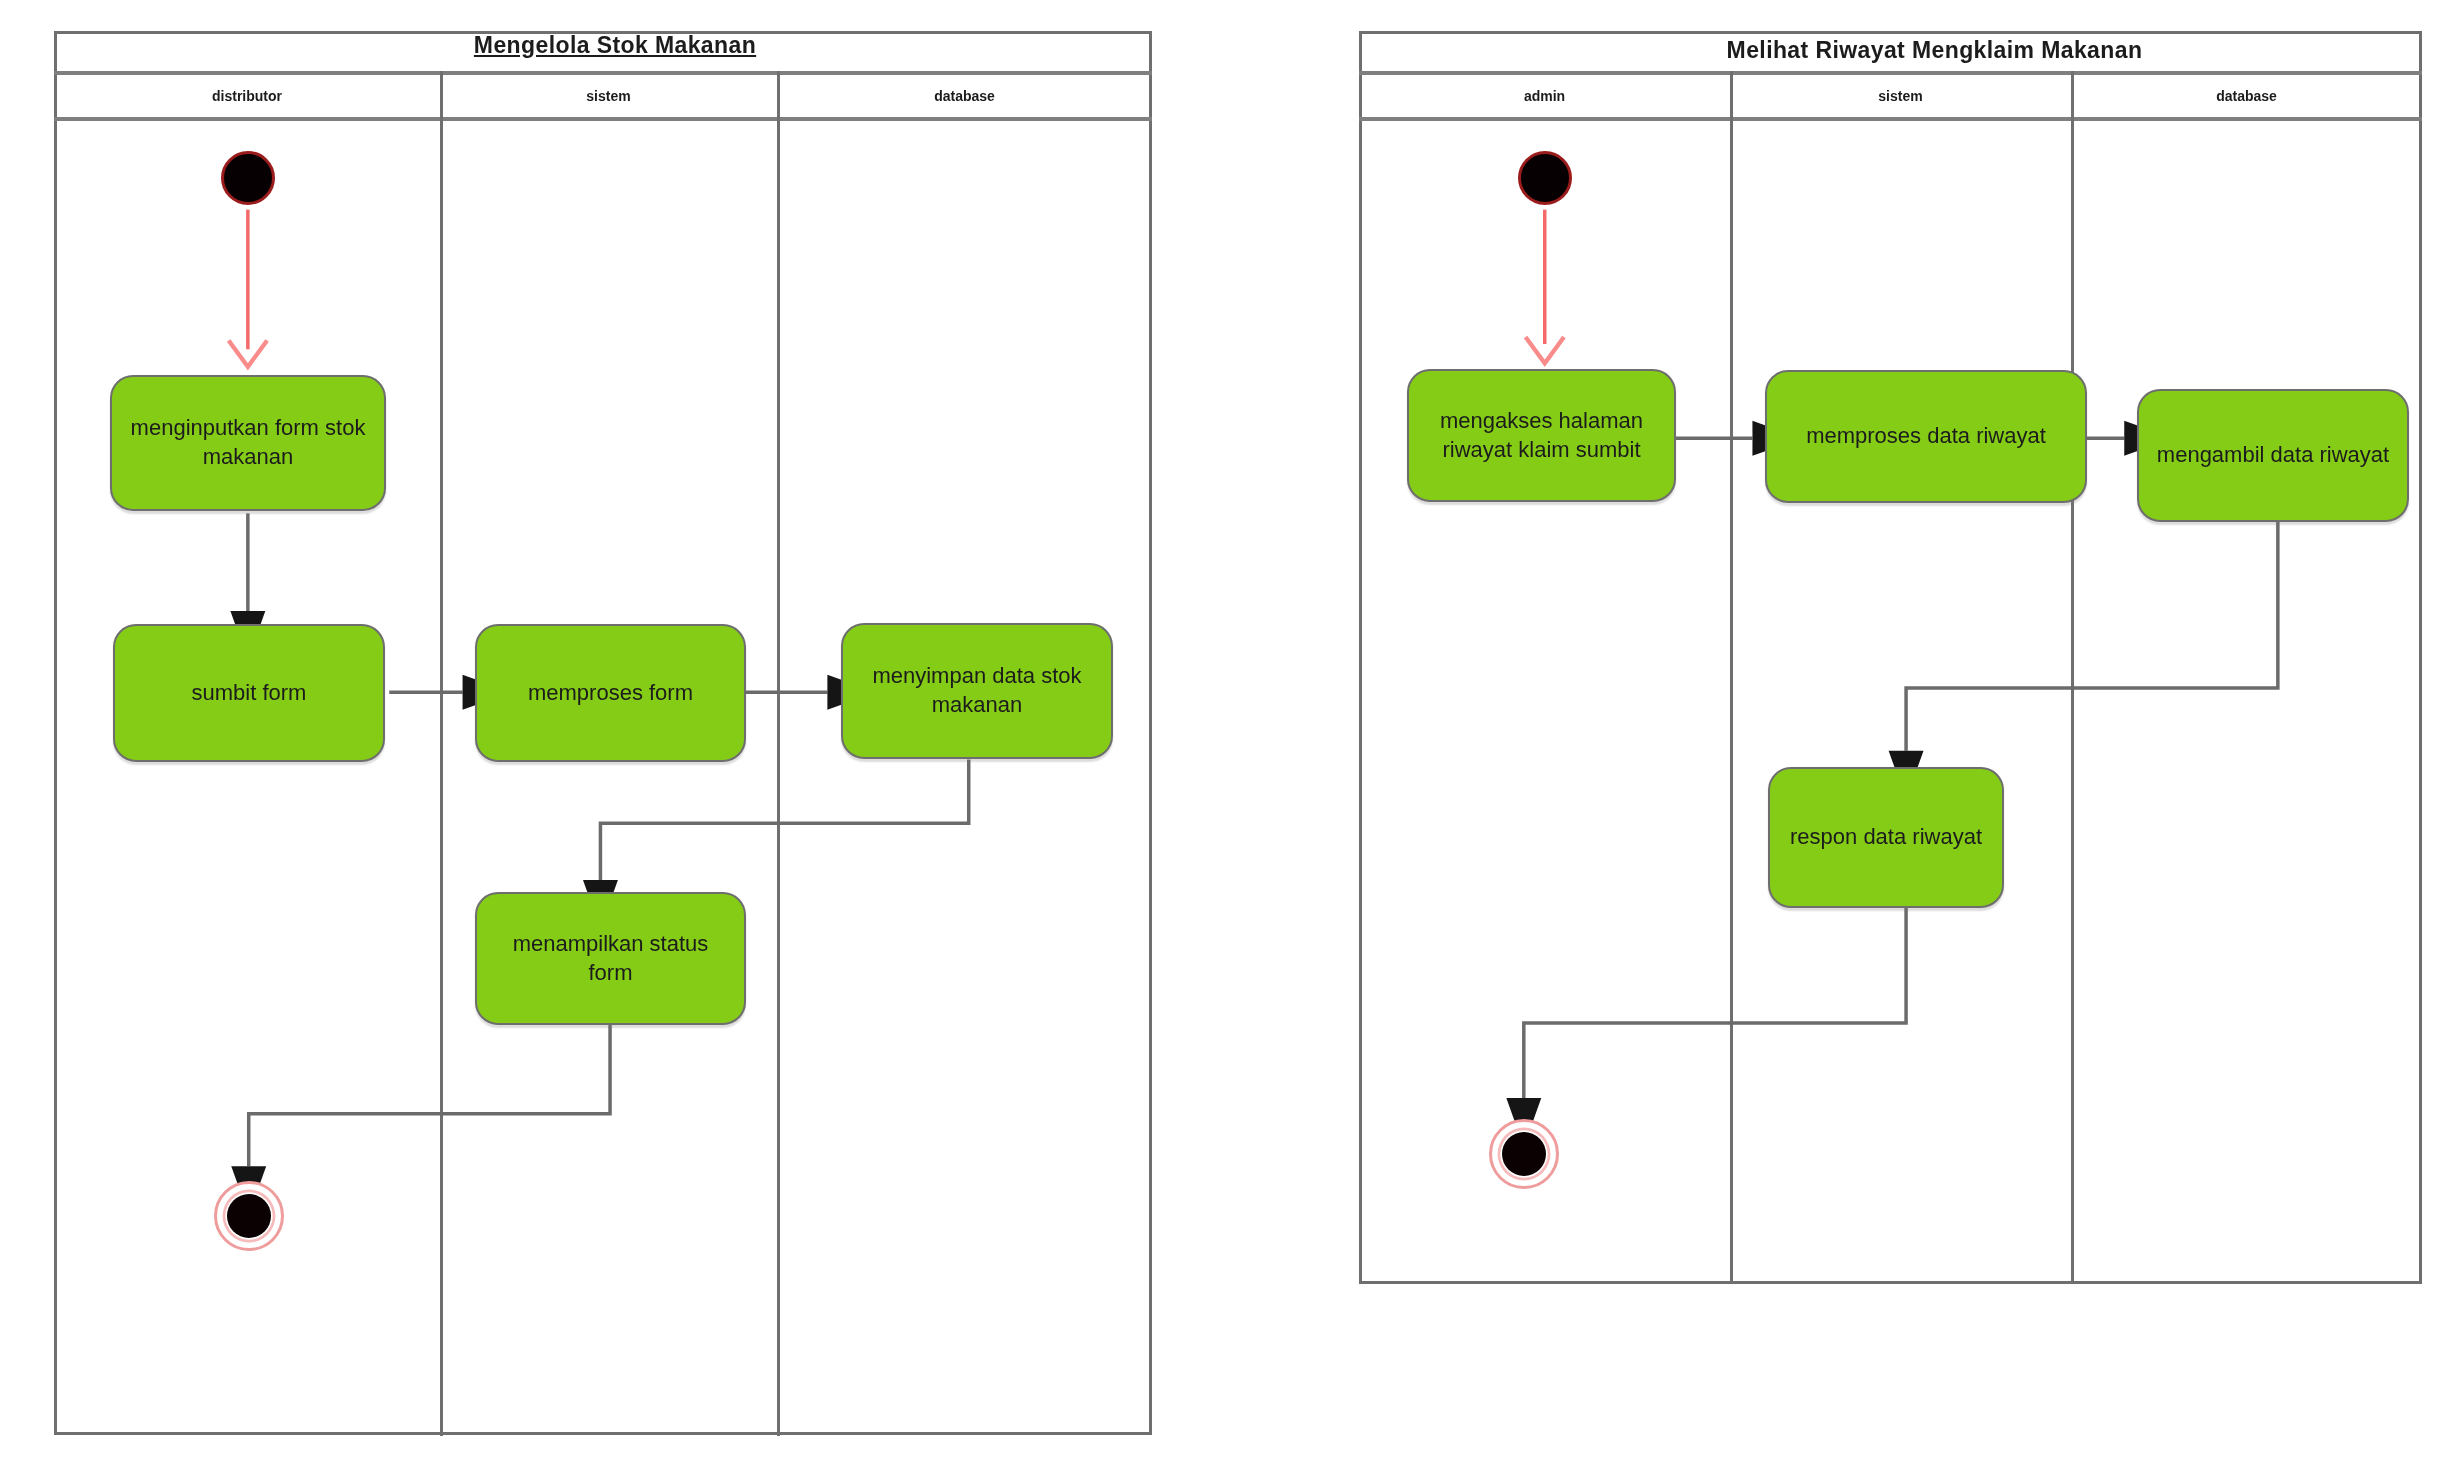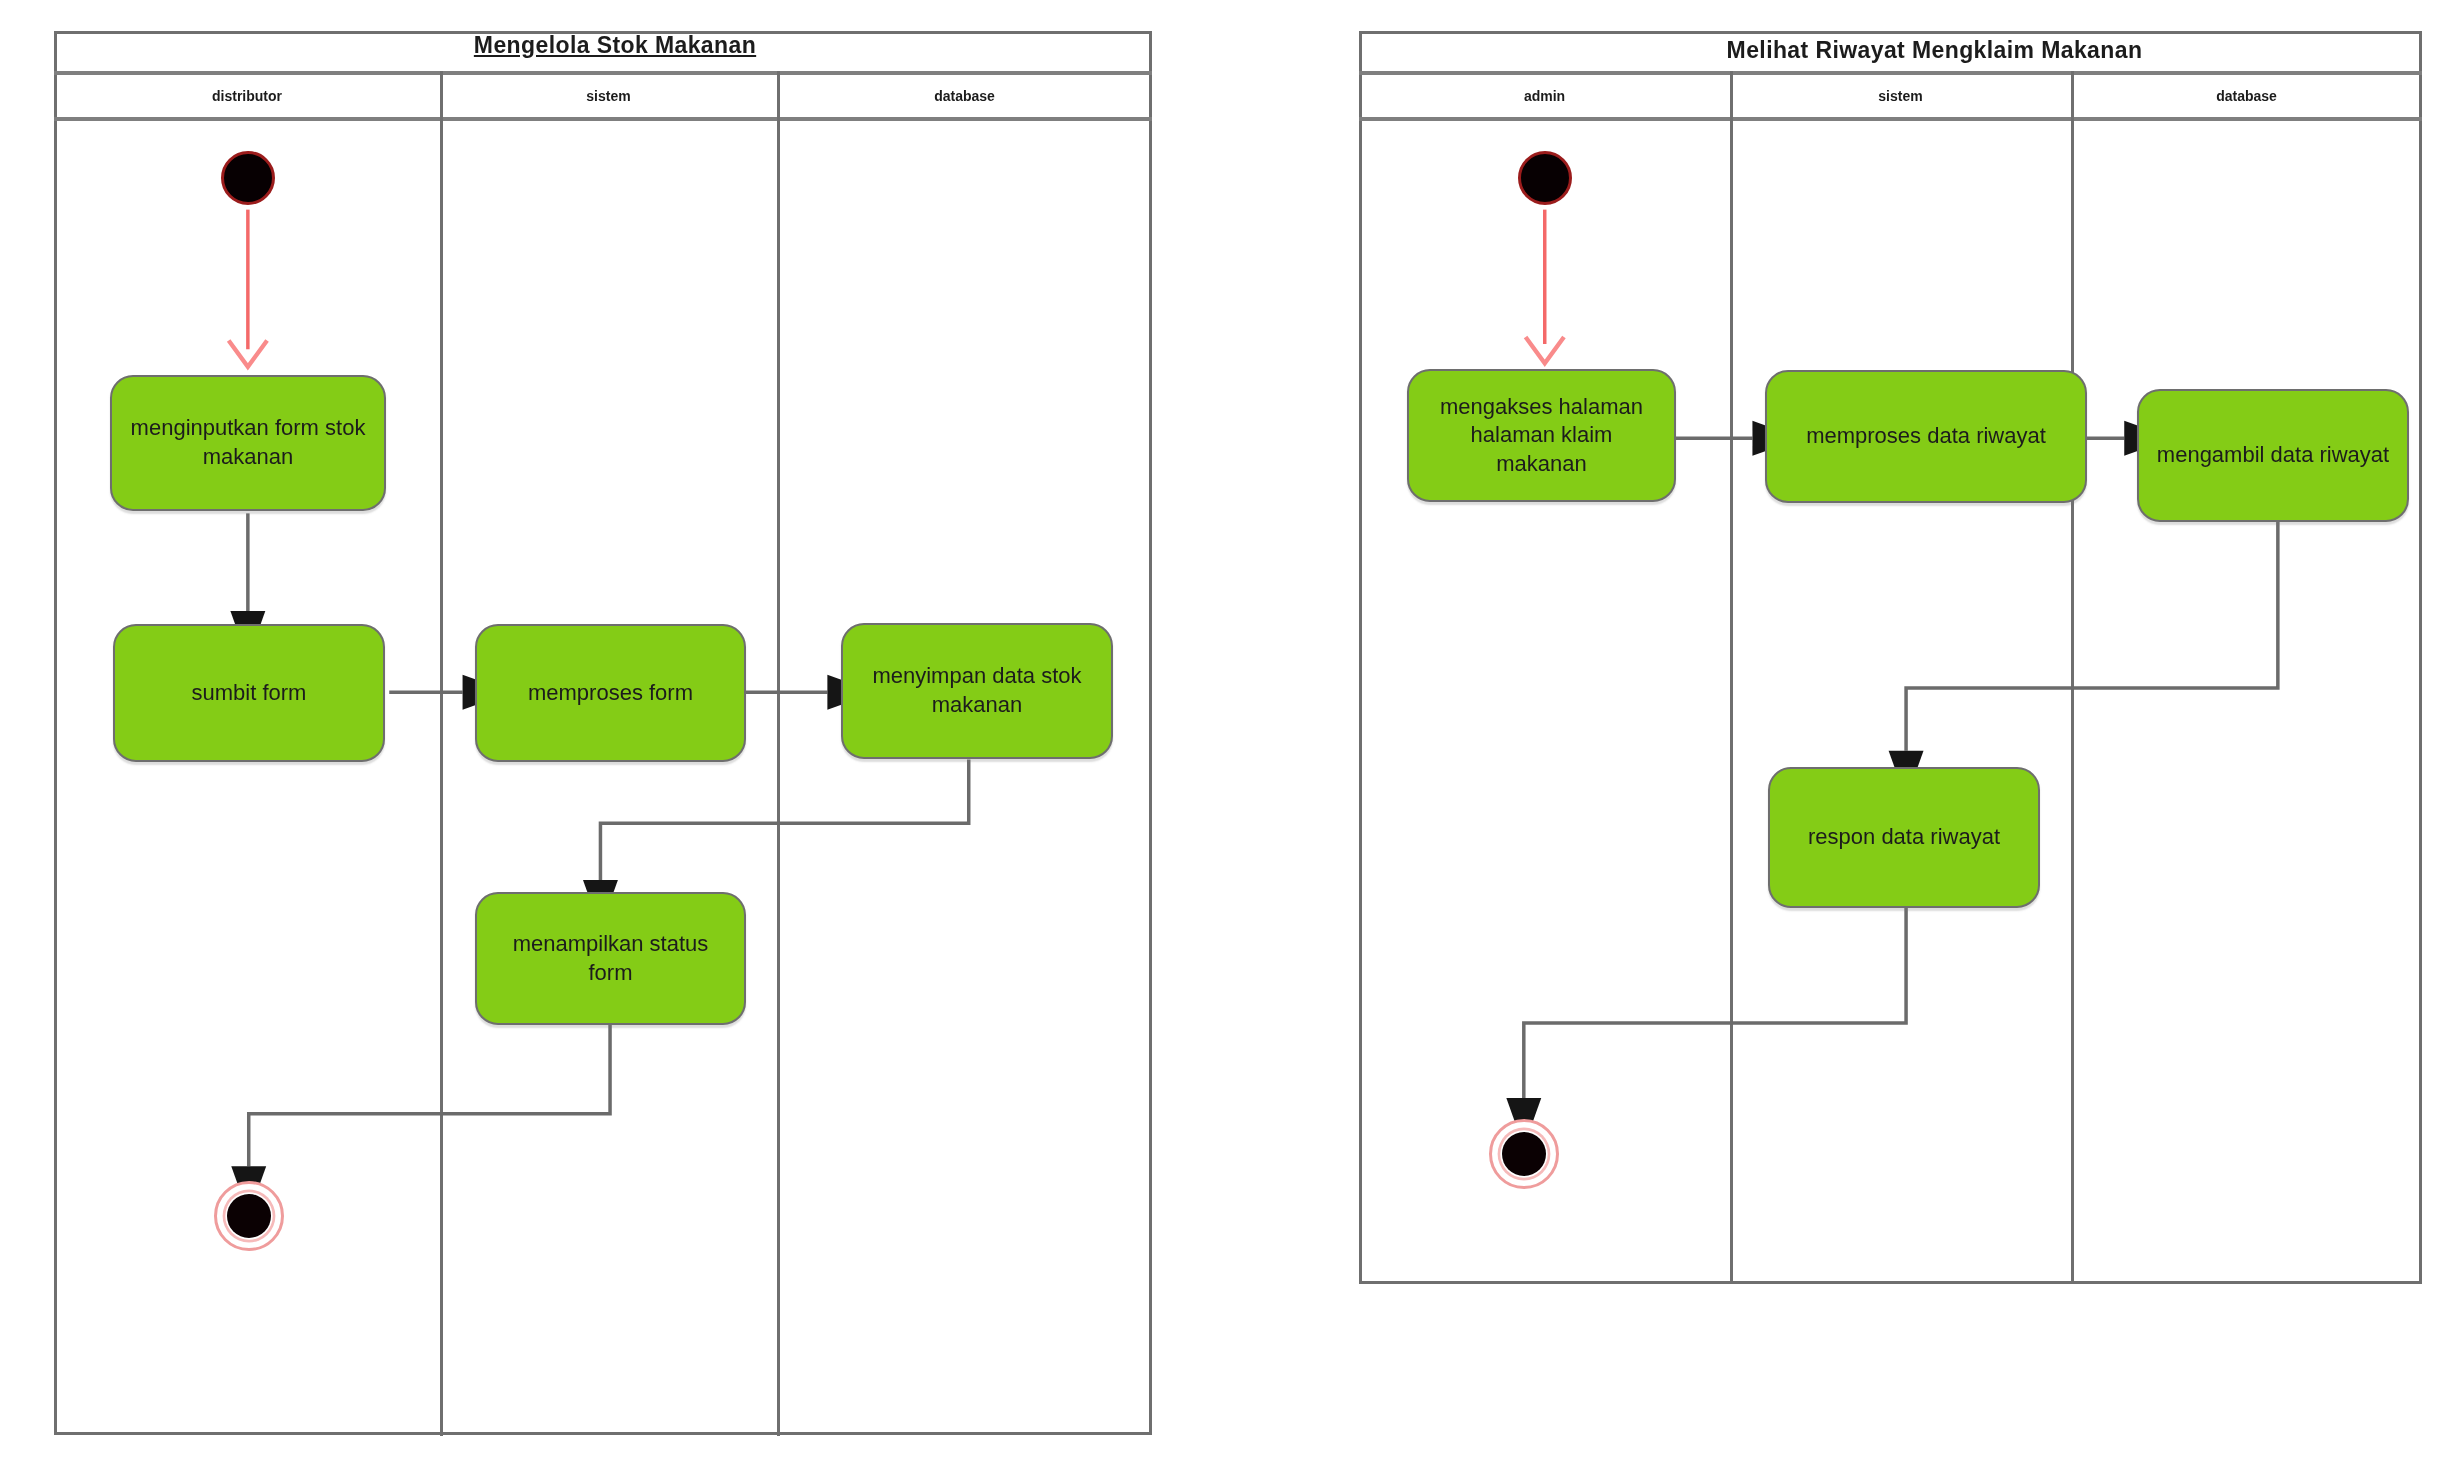--- a/index.html
+++ b/index.html
@@ -146,29 +146,29 @@
     <path class="gray-edge" marker-end="url(#arrowBlack)" d="M 2334 502 L 2434 502"></path>
 
     <path class="gray-edge" marker-end="url(#arrowBlack)" d="M 2610 576 L 2610 788 L 2184 788 L 2184 860"></path>
 
     <path class="gray-edge" marker-end="url(#arrowBlack)" d="M 2184 1040 L 2184 1172 L 1746 1172 L 1746 1258"></path>
   </svg>
 
   <div class="abs start-node" style="left:1518px; top:151px;"></div>
 
   <div class="abs activity" style="left:1407px; top:369px; width:269px; height:133px;">
-    <span>mengakses halaman halaman klaim makanan</span>
+    <span>mengakses halaman riwayat klaim sumbit</span>
   </div>
   <div class="abs activity" style="left:1765px; top:370px; width:322px; height:133px;">
     <span>memproses data riwayat</span>
   </div>
   <div class="abs activity" style="left:2137px; top:370px; width:272px; height:133px;margin-top:19px;">
     <span>mengambil data riwayat</span>
   </div>
-  <div class="abs activity" style="left:1768px; top:767px; width:272px; height:141px;">
+  <div class="abs activity" style="left:1768px; top:767px; width:236px; height:141px;">
     <span>respon data riwayat</span>
   </div>
 
   <div class="abs end-outer" style="left:1489px; top:1119px;">
     <div class="end-inner"></div>
   </div>
 </div>
 
 
 </body></html>

